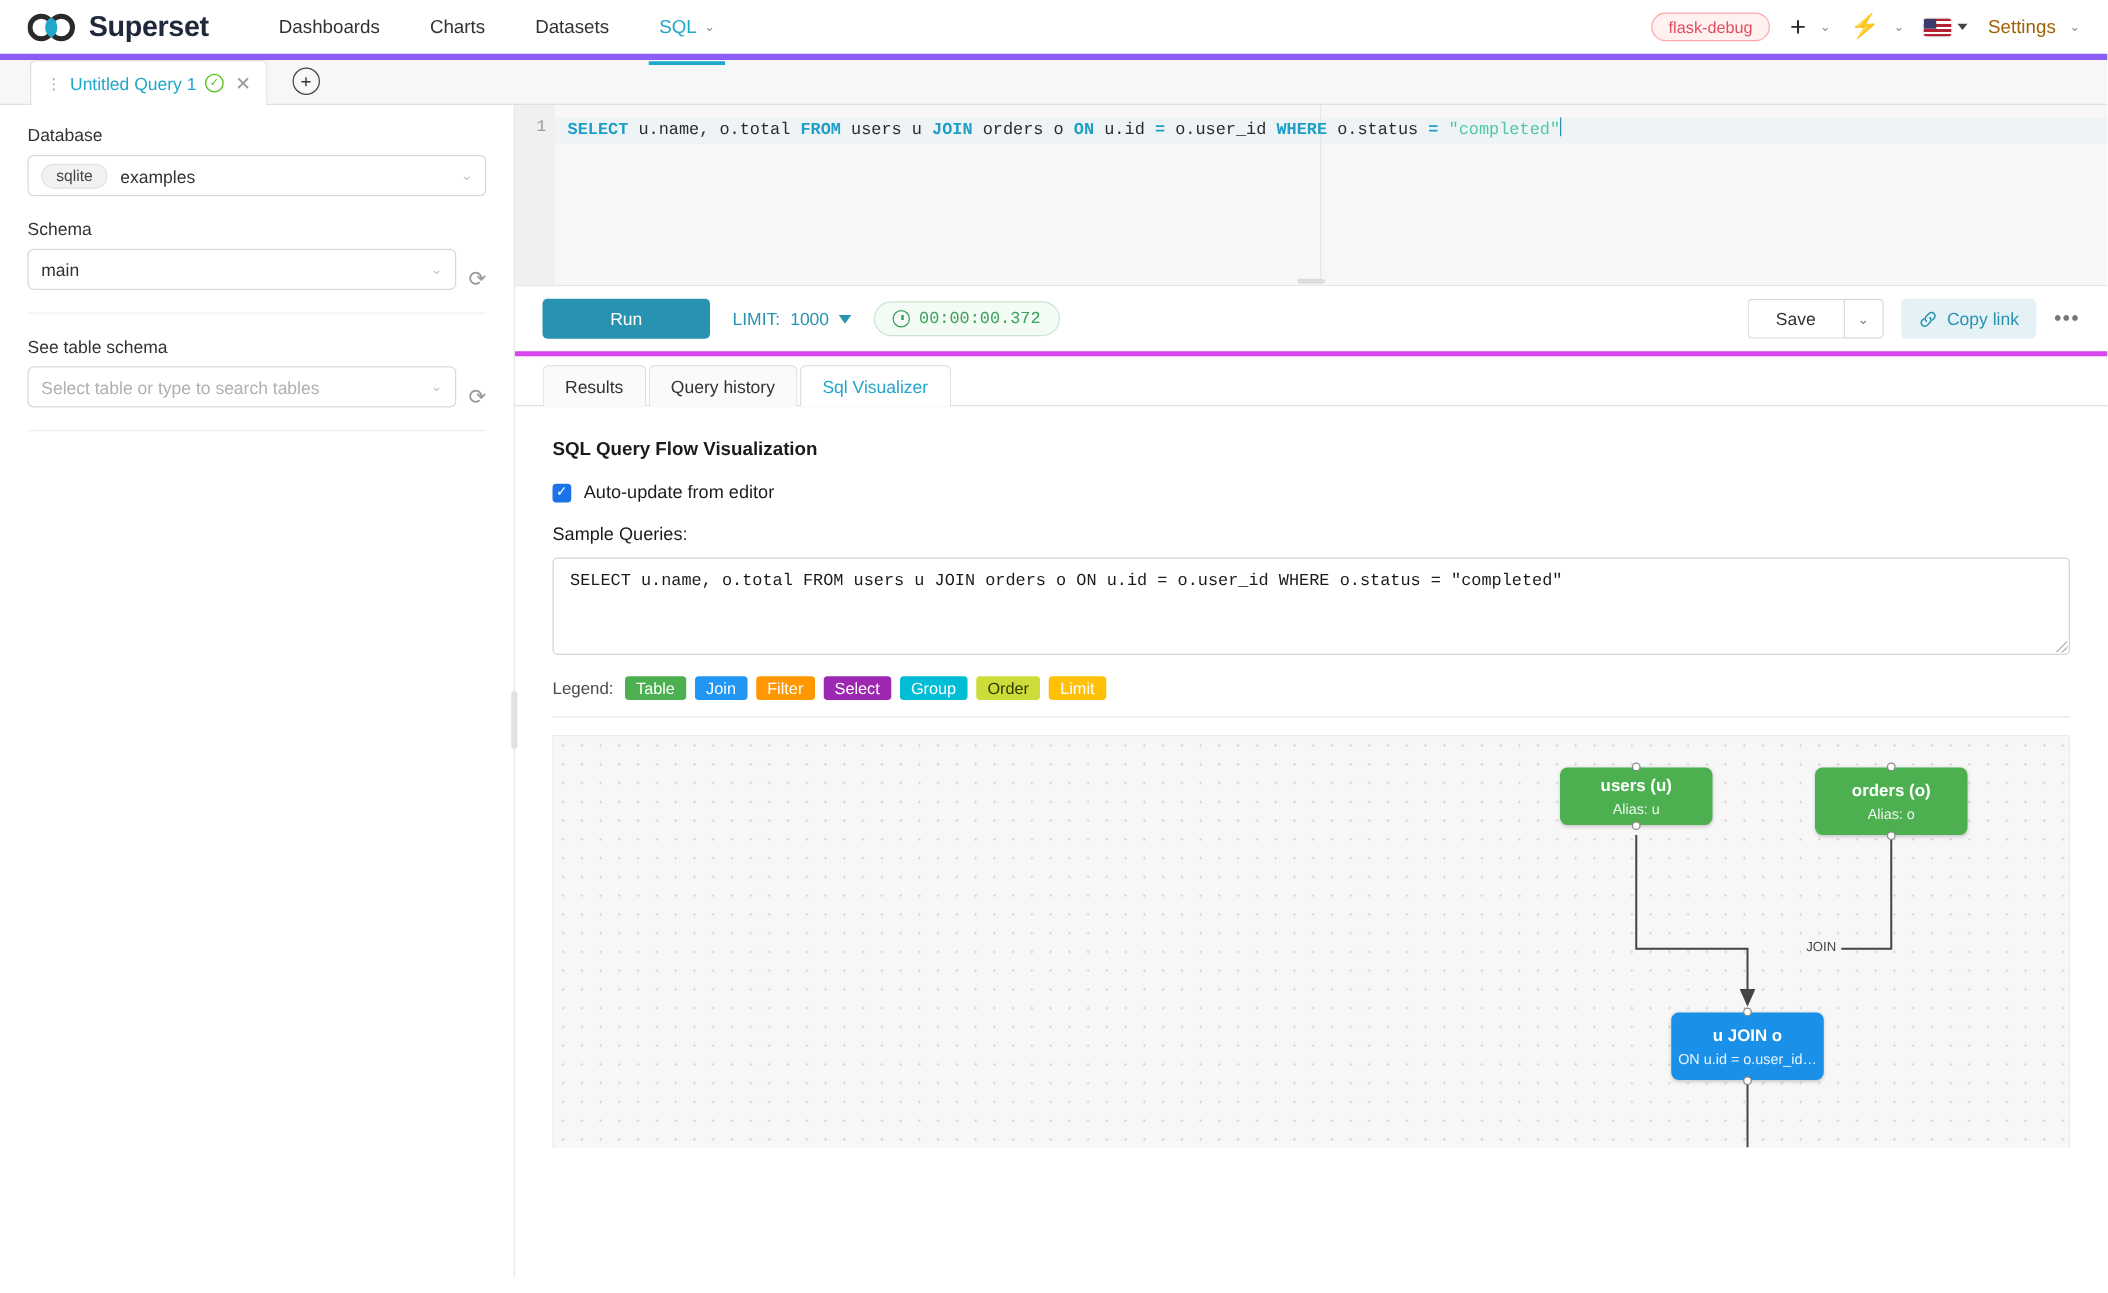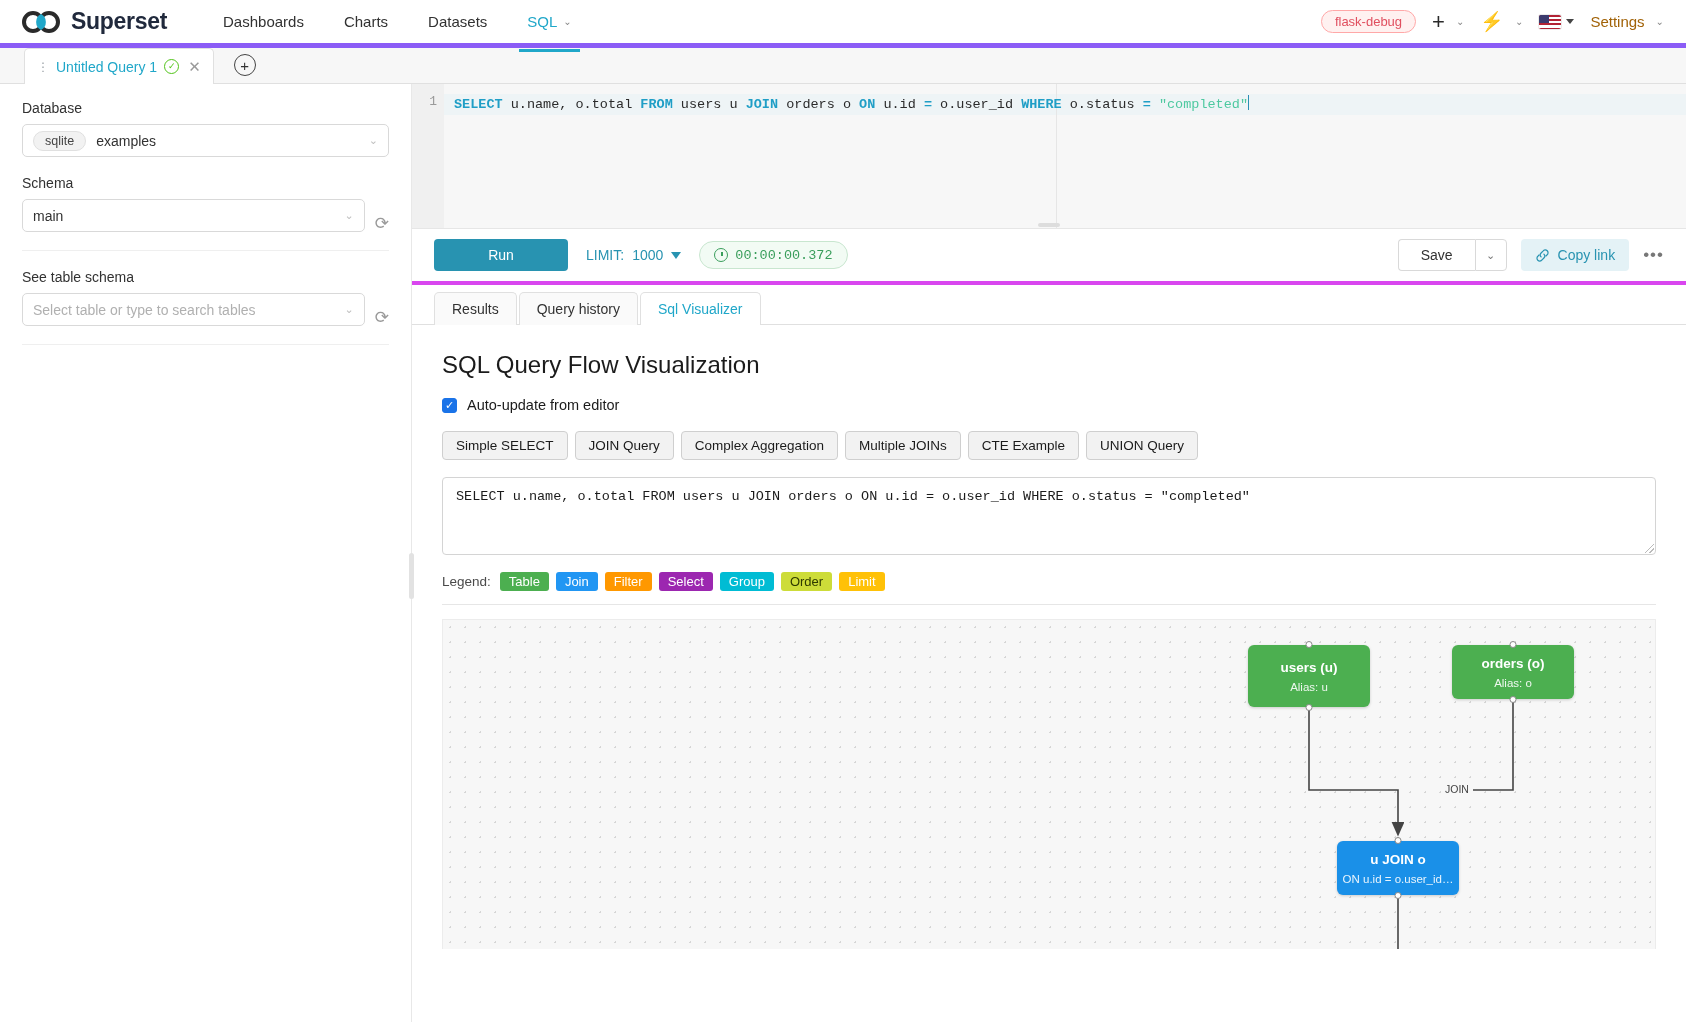--- a/index.html
+++ b/index.html
@@ -172,21 +172,21 @@
   .rtab {
     border:1px solid #e0e0e0; border-bottom:none; background:#fafafa;
     border-radius:5px 5px 0 0; height:33px; padding:0 17px;
     display:flex; align-items:center; font-size:14px; color:#323232;
     cursor:pointer; margin-right:2px; position:relative; top:1px;
   }
   .rtab.active { background:#fff; color:#20a7c9; }
 
   
   .vizbody { flex:1; overflow:hidden; padding:26px 30px 0 30px; }
-  .viz-title { font-size:24px; font-weight:normal; color:#1b1b1b; margin:0 0 18px 0; }
+  .viz-title { font-size:15px; font-weight:bold; color:#1b1b1b; margin:0 0 18px 0; }
   .chk-row { display:flex; align-items:center; gap:10px; margin-bottom:18px; }
   .chk {
     width:15px;height:15px;border-radius:3px;background:#1a73e8;border:1px solid #1a73e8;
     display:flex;align-items:center;justify-content:center;color:#fff;font-size:11px;line-height:1;cursor:pointer;
   }
   .chk-label { font-size:14.5px; color:#1b1b1b; }
   .sample-label { font-size:14.5px; color:#1b1b1b; margin-bottom:10px; }
   .sample-btns { display:flex; gap:7px; margin-bottom:17px; flex-wrap:wrap; }
   .sbtn {
     border:1px solid #cfcfcf; background:#f2f2f2; border-radius:4px;
@@ -387,28 +387,21 @@
     </div>
 
     <div class="vizbody">
       <h2 class="viz-title">SQL Query Flow Visualization</h2>
 
       <div class="chk-row">
         <span class="chk">✓</span>
         <span class="chk-label">Auto-update from editor</span>
       </div>
 
-      <div class="sample-btns" id="sample-btns">
-          <div class="sbtn">Simple SELECT</div>
-          <div class="sbtn">JOIN Query</div>
-          <div class="sbtn">Complex Aggregation</div>
-          <div class="sbtn">Multiple JOINs</div>
-          <div class="sbtn">CTE Example</div>
-          <div class="sbtn">UNION Query</div>
-        </div>
+      <div class="sample-label">Sample Queries:</div>
 
       <div class="sql-box-wrap">
         <div class="sql-box">SELECT u.name, o.total FROM users u JOIN orders o ON u.id = o.user_id WHERE o.status = "completed"</div>
         <span class="resize-corner"></span>
       </div>
 
       <div class="legend-row" id="legend-row">
         <span class="legend-label">Legend:</span>
       <span class="lchip" style="background: rgb(76, 175, 80);">Table</span>
           <span class="lchip" style="background: rgb(33, 150, 243);">Join</span>
@@ -425,21 +418,21 @@
           <defs>
             <marker id="arrow" markerWidth="10" markerHeight="10" refX="5" refY="4" orient="auto">
               <path d="M0,0 L9,4 L0,8 z" fill="#444"></path>
             </marker>
           </defs>
           <path d="M866,79 L866,170 L955,170 L955,210" fill="none" stroke="#444" stroke-width="1.6" marker-end="url(#arrow)"></path>
           <path d="M1070,79 L1070,170 L1000,170" fill="none" stroke="#444" stroke-width="1.6"></path>
           <path d="M955,275 L955,330" fill="none" stroke="#444" stroke-width="1.6"></path>
         </svg>
         <div class="edge-label" style="left:998px; top:162px;">JOIN</div>
-      <div class="node" style="left: 805px; top: 25px; width: 122px; height: 62px; background: rgb(76, 175, 80);">
+      <div class="node" style="left: 805px; top: 25px; width: 122px; height: 46px; background: rgb(76, 175, 80);">
             <span class="port top"></span>
             <div class="n-title">users (u)</div>
             <div class="n-sub">Alias: u</div>
             <span class="port bottom"></span>
           </div>
           <div class="node" style="left: 1009px; top: 25px; width: 122px; height: 54px; background: rgb(76, 175, 80);">
             <span class="port top"></span>
             <div class="n-title">orders (o)</div>
             <div class="n-sub">Alias: o</div>
             <span class="port bottom"></span>

